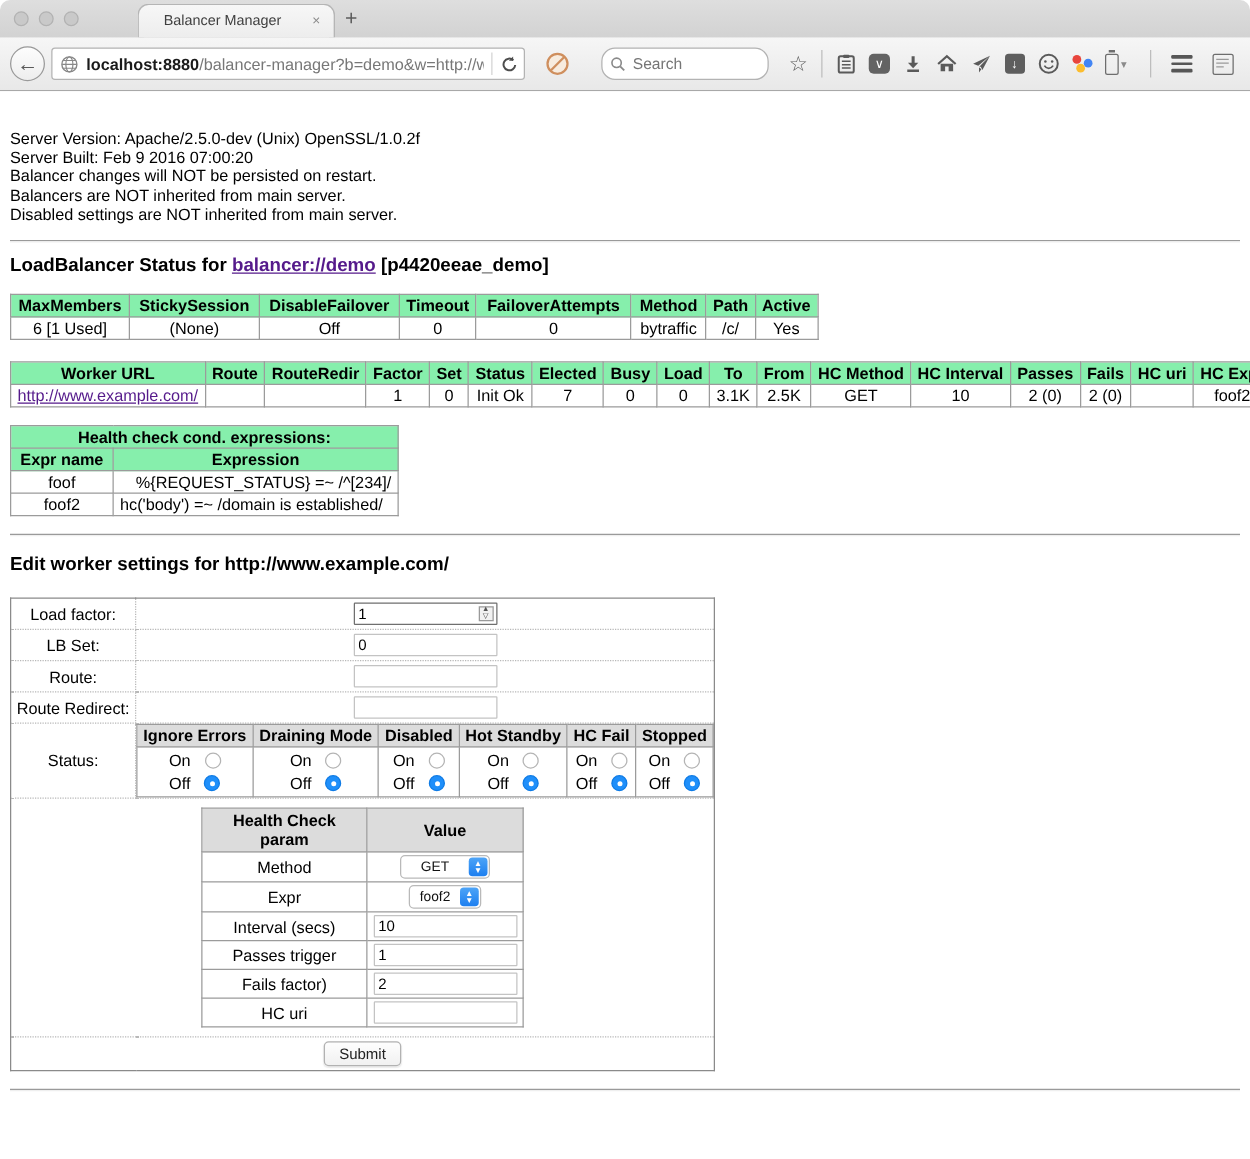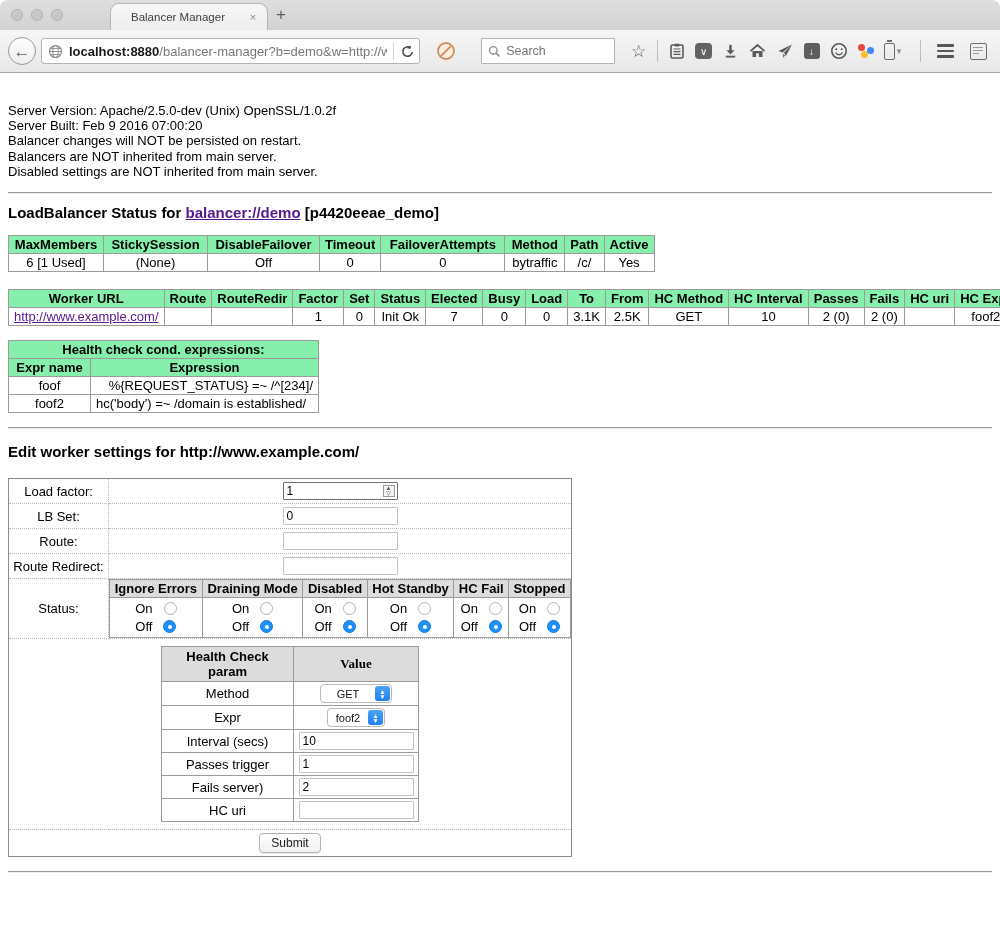--- a/index.html
+++ b/index.html
@@ -20,21 +20,21 @@
   .toolbar { height:43px; background:linear-gradient(#f6f6f6,#e8e8e8); border-bottom:1px solid #a8a8a8;
              display:flex; align-items:center; padding:0 8px; }
   .navback { width:28px; height:28px; border-radius:50%; border:1px solid #9a9a9a; background:linear-gradient(#fdfdfd,#eee);
              display:flex; align-items:center; justify-content:center; color:#555; font-size:16px; flex:0 0 auto; }
   .urlbar { margin-left:5px; width:398px; height:26px; background:#fff; border:1px solid #b3b3b3; border-radius:3px;
             display:flex; align-items:center; padding:0 4px; overflow:hidden; }
   .urlbar .globe { margin:0 6px 0 2px; flex:0 0 auto; }
   .url-text { flex:1; font-size:13px; white-space:nowrap; overflow:hidden; color:#777; }
   .url-text b { color:#1a1a1a; font-weight:bold; }
   .url-sep { width:1px; height:18px; background:#d4d4d4; margin:0 6px; }
-  .searchbar { margin-left:22px; width:140px; height:26px; background:#fff; border:1px solid #b3b3b3; border-radius:1px;
+  .searchbar { margin-left:22px; width:140px; height:26px; background:#fff; border:1px solid #b3b3b3; border-radius:11px;
                display:flex; align-items:center; padding:0 6px; }
   .searchbar input { border:none; outline:none; width:100px; font-size:12.5px; color:#444; background:transparent;
                      font-family:"Liberation Sans",sans-serif; }
   .tbtn { width:27px; height:30px; display:flex; align-items:center; justify-content:center; flex:0 0 auto; }
   .tsep { width:1px; height:22px; background:#bdbdbd; margin:0 5px; }
   .glyph { font-size:17px; color:#5a5a5a; line-height:1; }
   .pocket { width:17px; height:16px; border-radius:4px; background:#636363; color:#fff; font-size:10px;
             display:flex; align-items:center; justify-content:center; }
   .sqdl { width:16px; height:16px; border-radius:3px; background:#5e5e5e; color:#fff; font-size:10px;
           display:flex; align-items:center; justify-content:center; }
@@ -83,21 +83,21 @@
   table.st th { background:#dcdcdc; height:18px; white-space:nowrap; }
   .radrow { display:flex; align-items:center; justify-content:center; gap:11px; height:17px; margin:1px 0; }
   .radio { width:13px; height:13px; border-radius:50%; background:#fff; border:1px solid #b4b4b4; display:inline-block; position:relative; }
   .radio.checked { background:#1f8ffa; border-color:#0f7be5; }
   .radio.checked:after { content:""; position:absolute; left:4px; top:4px; width:4px; height:4px; border-radius:50%; background:#fff; }
 
   table.hct { border-collapse:collapse; font-size:13px; margin:4px auto; }
   table.hct th, table.hct td { border:1px solid #9b9b9b; padding:2px 4px; text-align:center; height:22px; }
   table.hct th { background:#dcdcdc; height:18px; }
   .hcp { width:132px; }
-  .hcv { width:125px;font-family:Liberation Serif, serif; }
+  .hcv { width:125px; }
   .mac-select { display:inline-flex; align-items:center; justify-content:space-between; background:#fff;
                 border:1px solid #b9b9b9; border-radius:4px; height:19px; padding:1px 1px 1px 0; vertical-align:middle; }
   .mac-select .sel-text { flex:1; text-align:center; font-size:11px; color:#111; padding:0 3px; }
   .sel-caret { width:15px; height:15px; border-radius:3px; background:linear-gradient(#4da4f7,#1d7ff0);
                display:flex; flex-direction:column; align-items:center; justify-content:center; color:#fff;
                font-size:6.5px; line-height:5px; }
   .submit-row { text-align:center; }
   .mac-btn { background:linear-gradient(#fefefe,#f1f1f1); border:1px solid #b2b2b2; border-radius:4px;
              font:12px "Liberation Sans",sans-serif; padding:2px 11px; color:#222; box-shadow:0 1px 1px rgba(0,0,0,.08); }
   .center { text-align:center; }
@@ -449,21 +449,21 @@
             </tr>
             <tr>
               <td>Interval (secs)</td>
               <td><input class="ti" value="10" style=""></td>
             </tr>
             <tr>
               <td>Passes trigger</td>
               <td><input class="ti" value="1" style=""></td>
             </tr>
             <tr>
-              <td>Fails server)</td>
+              <td>Fails factor)</td>
               <td><input class="ti" value="2" style=""></td>
             </tr>
             <tr>
               <td>HC uri</td>
               <td><input class="ti" value="" style=""></td>
             </tr>
           </tbody>
               </table>
         </td>
       </tr>

